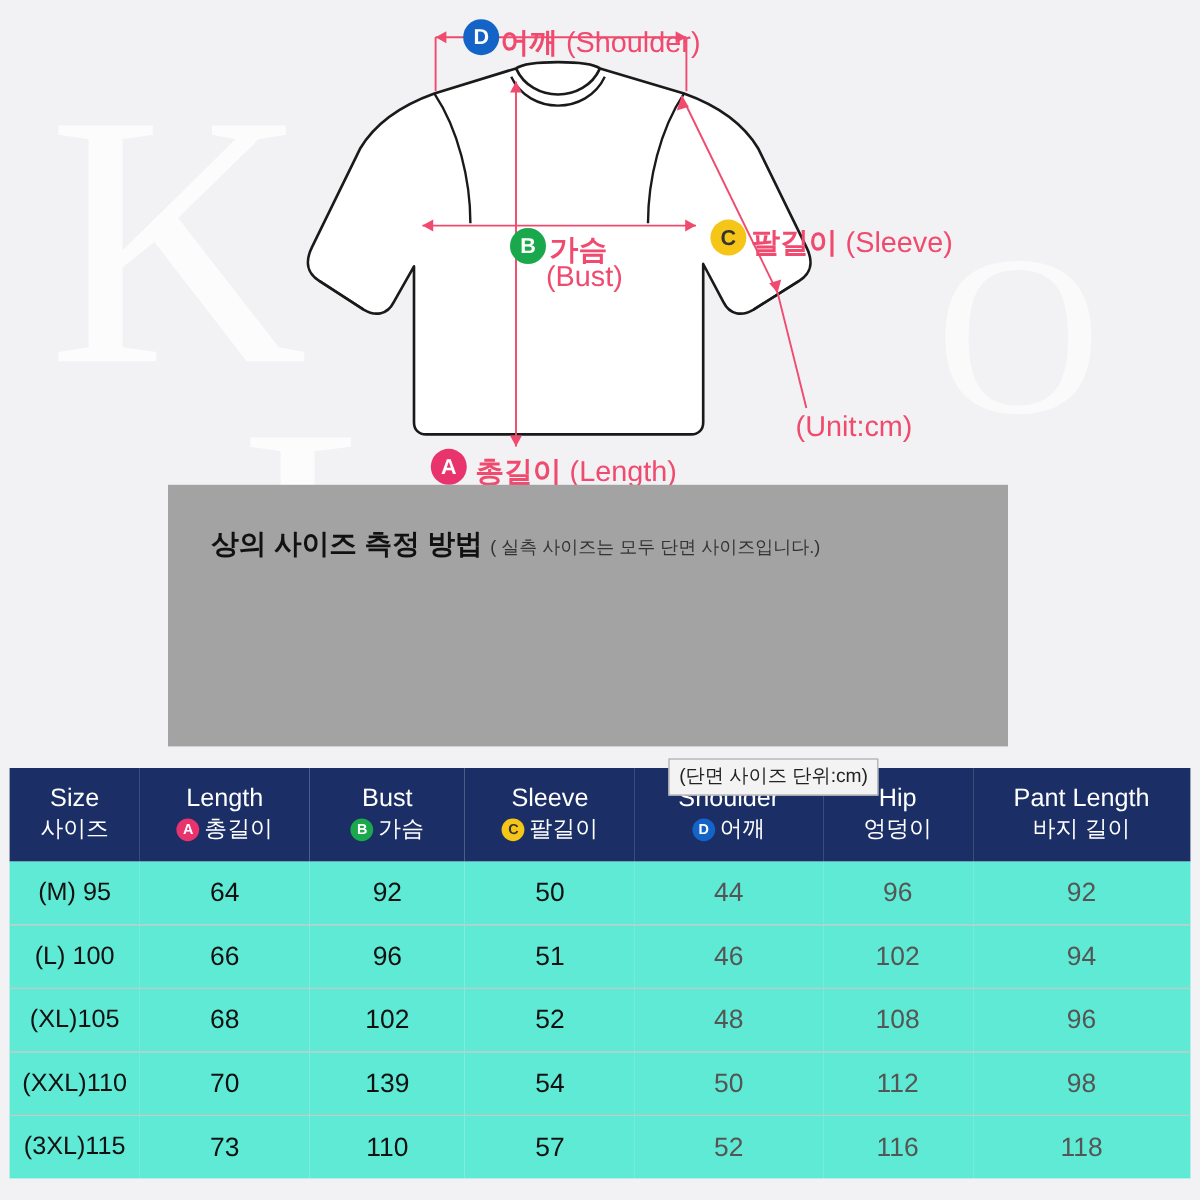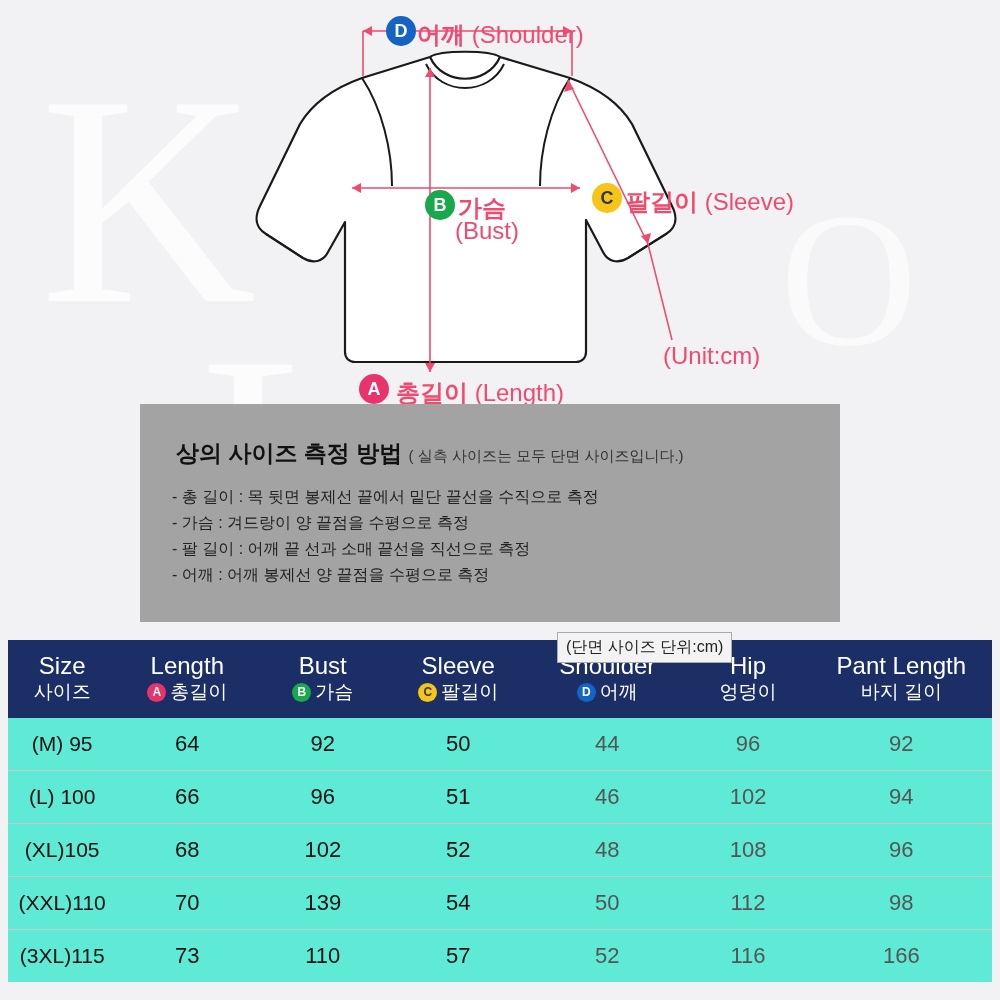--- a/index.html
+++ b/index.html
@@ -135,21 +135,21 @@
   }
   thead th {
     background: #1b2f66;
     color: #fff;
     height: 78px;
     vertical-align: middle;
     font-weight: normal;
     border: none;
     padding: 0;
   }
-  .th-top { font-size: 24px; display:block; line-height: 26px;}
+  .th-top { font-size: 21px; display:block; line-height: 26px;}
   .th-bot { font-size: 19px; display:block; line-height: 26px; white-space: nowrap;}
   .th-bot .mini {
     display: inline-block;
     width: 19px; height: 19px;
     border-radius: 50%;
     font-size: 12px;
     line-height: 19px;
     text-align: center;
     margin-right: 4px;
     vertical-align: 2px;
@@ -288,26 +288,20 @@
   <div class="lbl" style="left:663px; top:342px;">
     <span class="en">(Unit:cm)</span>
   </div>
 </div>
 
 <div class="desc-panel">
   <div class="desc-title">
     <span>상의 사이즈 측정 방법</span>
     <span class="note">( 실측 사이즈는 모두 단면 사이즈입니다.)</span>
   </div>
-  <div class="desc-list">
-    <div>- 총 길이 : 목 뒷면 봉제선 끝에서 밑단 끝선을 수직으로 측정</div>
-    <div>- 가슴 : 겨드랑이 양 끝점을 수평으로 측정</div>
-    <div>- 팔 길이 : 어깨 끝 선과 소매 끝선을 직선으로 측정</div>
-    <div>- 어깨 : 어깨 봉제선 양 끝점을 수평으로 측정</div>
-  </div>
 </div>
 <div class="unit-box">(단면 사이즈 단위:cm)</div>
 
 <div class="table-wrap">
   <table>
     <colgroup>
       <col class="c0">
         <col class="c1">
         <col class="c2">
         <col class="c3">
@@ -384,17 +378,17 @@
         <td class="c-hip">112</td>
         <td class="c-pant">98</td>
       </tr>
       <tr>
         <td>(3XL)115</td>
         <td>73</td>
         <td>110</td>
         <td>57</td>
         <td class="c-shoulder">52</td>
         <td class="c-hip">116</td>
-        <td class="c-pant">166</td>
+        <td class="c-pant">118</td>
       </tr>
     </tbody>
   </table>
 </div>
 
 </body></html>

